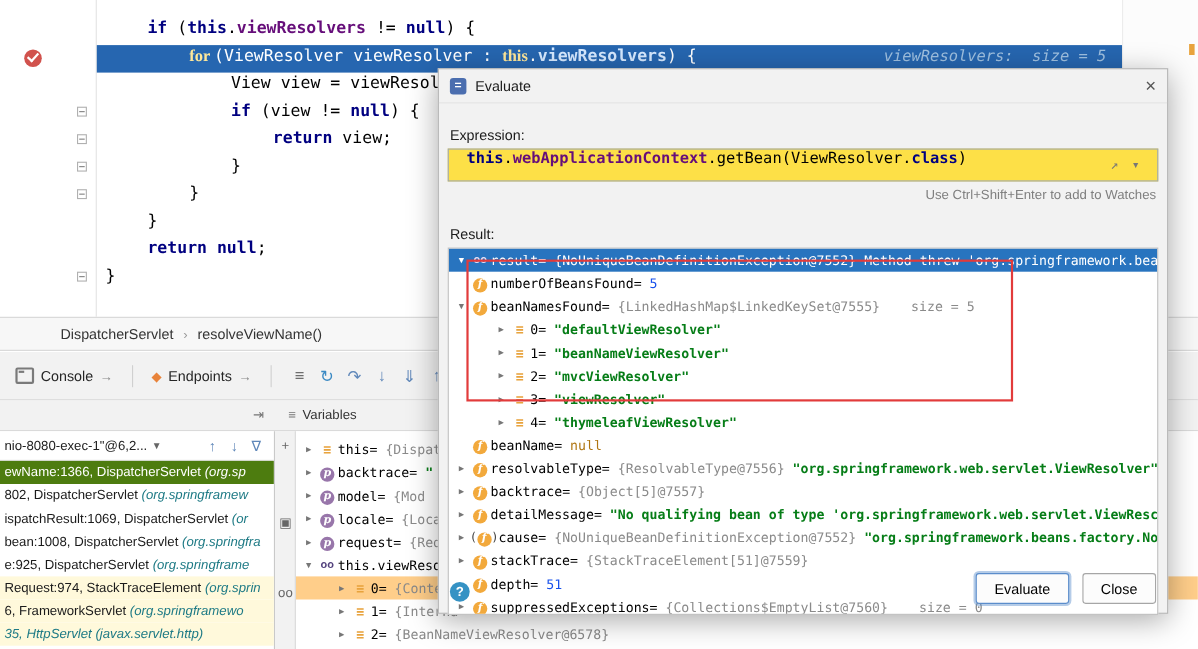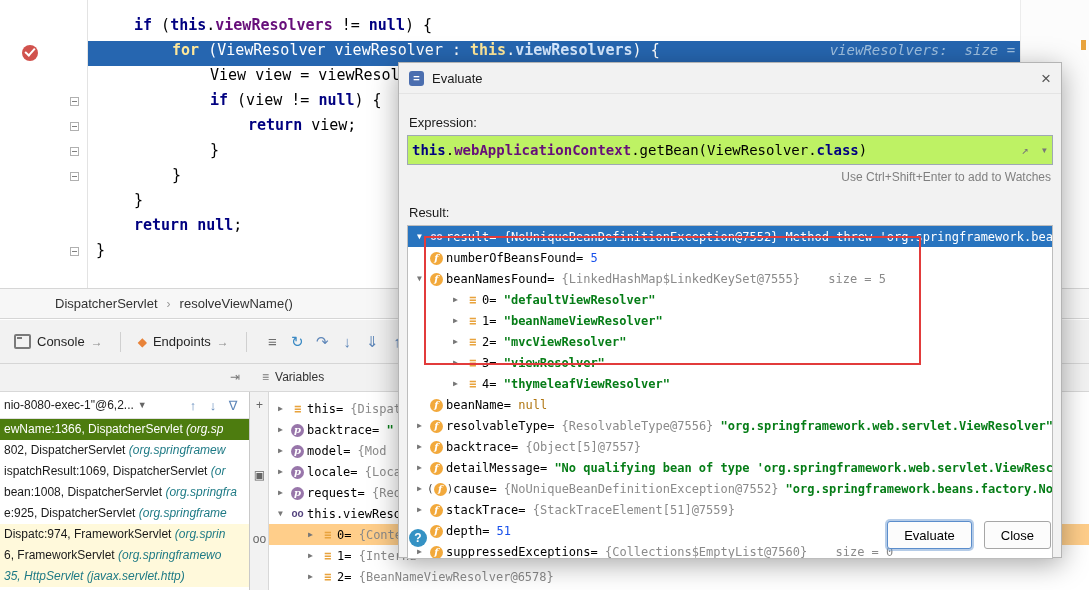--- a/index.html
+++ b/index.html
@@ -11,21 +11,21 @@
   .bp{position:absolute;left:22px;top:45px;width:16px;height:16px;border-radius:50%;background:#D1524D;}
   .bp::after{content:'';position:absolute;left:3px;top:3px;width:8px;height:4px;border-left:2px solid #fff;border-bottom:2px solid #fff;transform:rotate(-48deg);}
   .fold{position:absolute;left:70px;width:9px;height:9px;border:1px solid #B0B0B0;background:#fff;box-sizing:border-box;}
   .fold::after{content:'';position:absolute;left:1px;right:1px;top:3px;border-top:1px solid #808080;}
   .code-area{position:absolute;left:88px;top:16px;width:932px;}
   .code-line{height:25px;line-height:25px;font:15px "DejaVu Sans Mono",monospace;white-space:pre;overflow:hidden;}
   .code-line.exec{background:#2666B0;}
   .sg-kw{color:#000080;font-weight:bold;}
   .sg-fld{color:#660E7A;font-weight:bold;}
   .sg-pl{color:#000;}
-  .exec .sg-kw{color:#FFE89A;}
+  .exec .sg-kw{color:#FFE89A;font-family:Liberation Serif, serif;}
   .exec .sg-fld{color:#D6E9FF;}
   .exec .sg-pl{color:#ffffff;}
   .inline-hint{color:#9FC0E0;font-style:italic;margin-left:170px;font-size:14px;}
   .right-strip{position:absolute;right:0;top:0;width:69px;height:288px;background:#FCFCFC;border-left:1px solid #ECECEC;box-sizing:border-box;}
   .err-tick{position:absolute;right:3px;top:40px;width:5px;height:10px;background:#E8A33D;}
 
   
   .breadcrumb{position:absolute;left:0;top:288px;width:1089px;height:31px;background:#F7F7F7;border-top:1px solid #D6D6D6;border-bottom:1px solid #D6D6D6;display:flex;align-items:center;padding-left:55px;box-sizing:border-box;font-size:13px;color:#333;gap:9px;}
   .crumb-sep{color:#999;font-size:12px;}
   .crumb{cursor:default;}
@@ -87,21 +87,21 @@
   .trow.sel{background:#2874BF;}
   .trow.sel .vname,.trow.sel .vsegs span,.trow.sel .chev{color:#fff !important;}
   .trow.sel .glasses{color:#EADFF5;}
 
   
   .dialog{position:absolute;left:398px;top:62px;width:664px;height:496px;background:#F2F2F2;border:1px solid #B4B4B4;box-shadow:0 6px 26px rgba(0,0,0,.35);box-sizing:border-box;z-index:10;}
   .dlg-title{height:30px;display:flex;align-items:center;padding:0 10px;gap:8px;font-size:13px;color:#1a1a1a;border-bottom:1px solid #E4E4E4;}
   .dlg-icon{width:15px;height:15px;background:#4B6EAF;border-radius:3px;color:#fff;font:bold 11px/15px "Liberation Sans",sans-serif;text-align:center;flex:0 0 15px;}
   .dlg-close{margin-left:auto;color:#555;font-size:17px;line-height:1;}
   .dlg-label{font-size:13px;color:#1a1a1a;margin:21px 10px 5px;}
-  .expr-box{margin:0 8px;height:30px;background:#bef264;border:1px solid #9FA9B3;display:flex;align-items:center;padding:0 4px;box-sizing:border-box;font:14px "DejaVu Sans Mono",monospace;white-space:pre;}
+  .expr-box{margin:0 8px;height:30px;background:#fde047;border:1px solid #9FA9B3;display:flex;padding:0 16px;box-sizing:border-box;font:14px "DejaVu Sans Mono",monospace;white-space:pre;}
   .expr-icons{margin-left:auto;display:flex;gap:12px;color:#777;font-size:12px;align-items:center;}
   .watch-hint{text-align:right;font-size:12px;color:#7F7F7F;margin:5px 10px 0;}
   .result-tree{margin:5px 8px 0;height:332px;background:#fff;border:1px solid #BDBDBD;overflow:hidden;box-sizing:content-box;}
   .result-tree .trow{padding-right:0;}
   .dlg-footer{position:absolute;right:10px;bottom:8px;display:flex;gap:12px;}
   .btn{height:26px;padding:0 16px;font-size:13px;background:#FCFCFC;border:1px solid #A6A6A6;border-radius:3px;color:#000;display:flex;align-items:center;}
   .btn.primary{border:1px solid #5B8DCB;box-shadow:0 0 0 2px rgba(91,141,203,.45);}
   .help-btn{position:absolute;left:10px;bottom:10px;width:18px;height:18px;border-radius:50%;background:#3592C4;color:#fff;font:bold 12px/18px "Liberation Sans",sans-serif;text-align:center;}
 
   
@@ -185,21 +185,21 @@
           <span class="frame-hicon">↓</span>
           <span class="frame-hicon">∇</span>
         </span>
     </div>
     <div class="frames-list">
         <div class="frame-row sel"><span class="sg-fr">ewName:1366, DispatcherServlet </span><span class="sg-pkg">(org.sp</span></div>
         <div class="frame-row"><span class="sg-fr">802, DispatcherServlet </span><span class="sg-pkg">(org.springframew</span></div>
         <div class="frame-row"><span class="sg-fr">ispatchResult:1069, DispatcherServlet </span><span class="sg-pkg">(or</span></div>
         <div class="frame-row"><span class="sg-fr">bean:1008, DispatcherServlet </span><span class="sg-pkg">(org.springfra</span></div>
         <div class="frame-row"><span class="sg-fr">e:925, DispatcherServlet </span><span class="sg-pkg">(org.springframe</span></div>
-        <div class="frame-row lib"><span class="sg-fr">Dispatc:974, FrameworkServlet </span><span class="sg-pkg">(org.sprin</span></div>
+        <div class="frame-row lib"><span class="sg-fr">Request:974, StackTraceElement </span><span class="sg-pkg">(org.sprin</span></div>
         <div class="frame-row lib"><span class="sg-fr">6, FrameworkServlet </span><span class="sg-pkg">(org.springframewo</span></div>
         <div class="frame-row lib"><span class="sg-pkg">35, HttpServlet </span><span class="sg-pkg">(javax.servlet.http)</span></div>
       </div>
   </div>
 
   <div class="vstrip">
       <span class="strip-icon" style="top: 6px;">+</span>
       <span class="strip-icon" style="top: 76px;">▣</span>
       <span class="strip-icon" style="top: 140px;">oo</span>
     </div>

